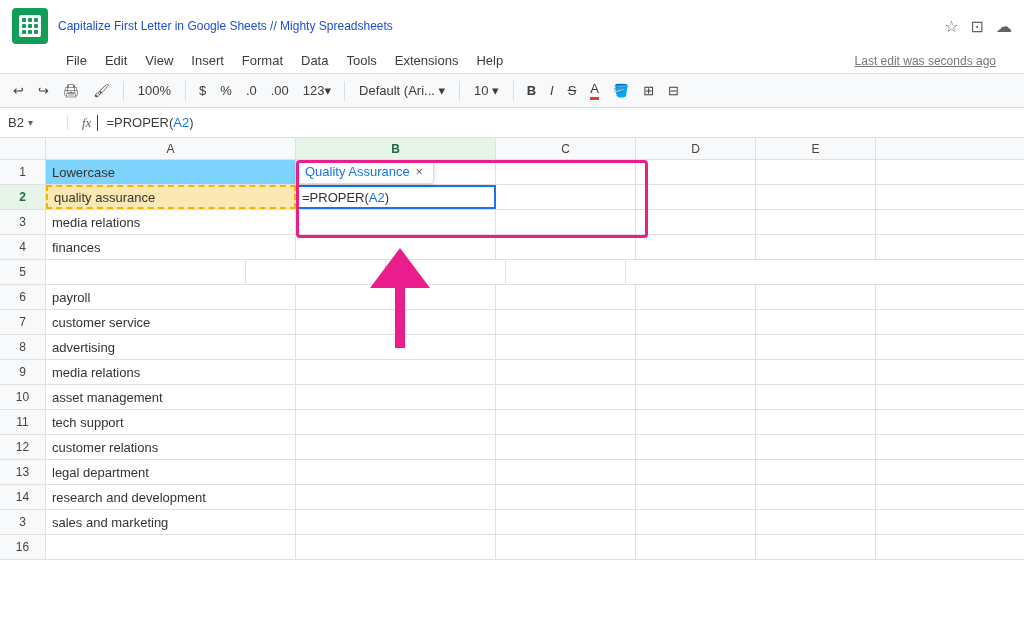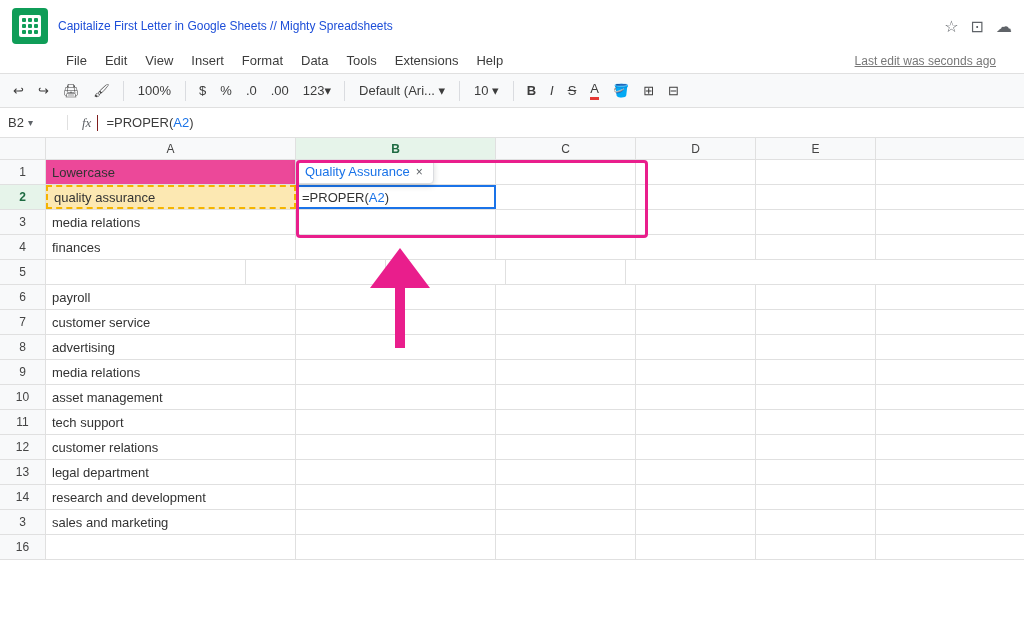--- a/index.html
+++ b/index.html
@@ -242,21 +242,21 @@
       position: relative;
     }
     .cell.col-a { width: 250px; }
     .cell.col-b { width: 200px; }
     .cell.col-c { width: 140px; }
     .cell.col-d { width: 120px; }
     .cell.col-e { width: 120px; }
 
     
     .header-cell {
-      background: #ec4899;
+      background: #7dd3fc;
       font-weight: 500;
     }
     
     .selected-row-cell-a {
       background: #fce8b2;
       border: 2px dashed #f4b400;
       color: #333;
     }
     
     .active-cell {

